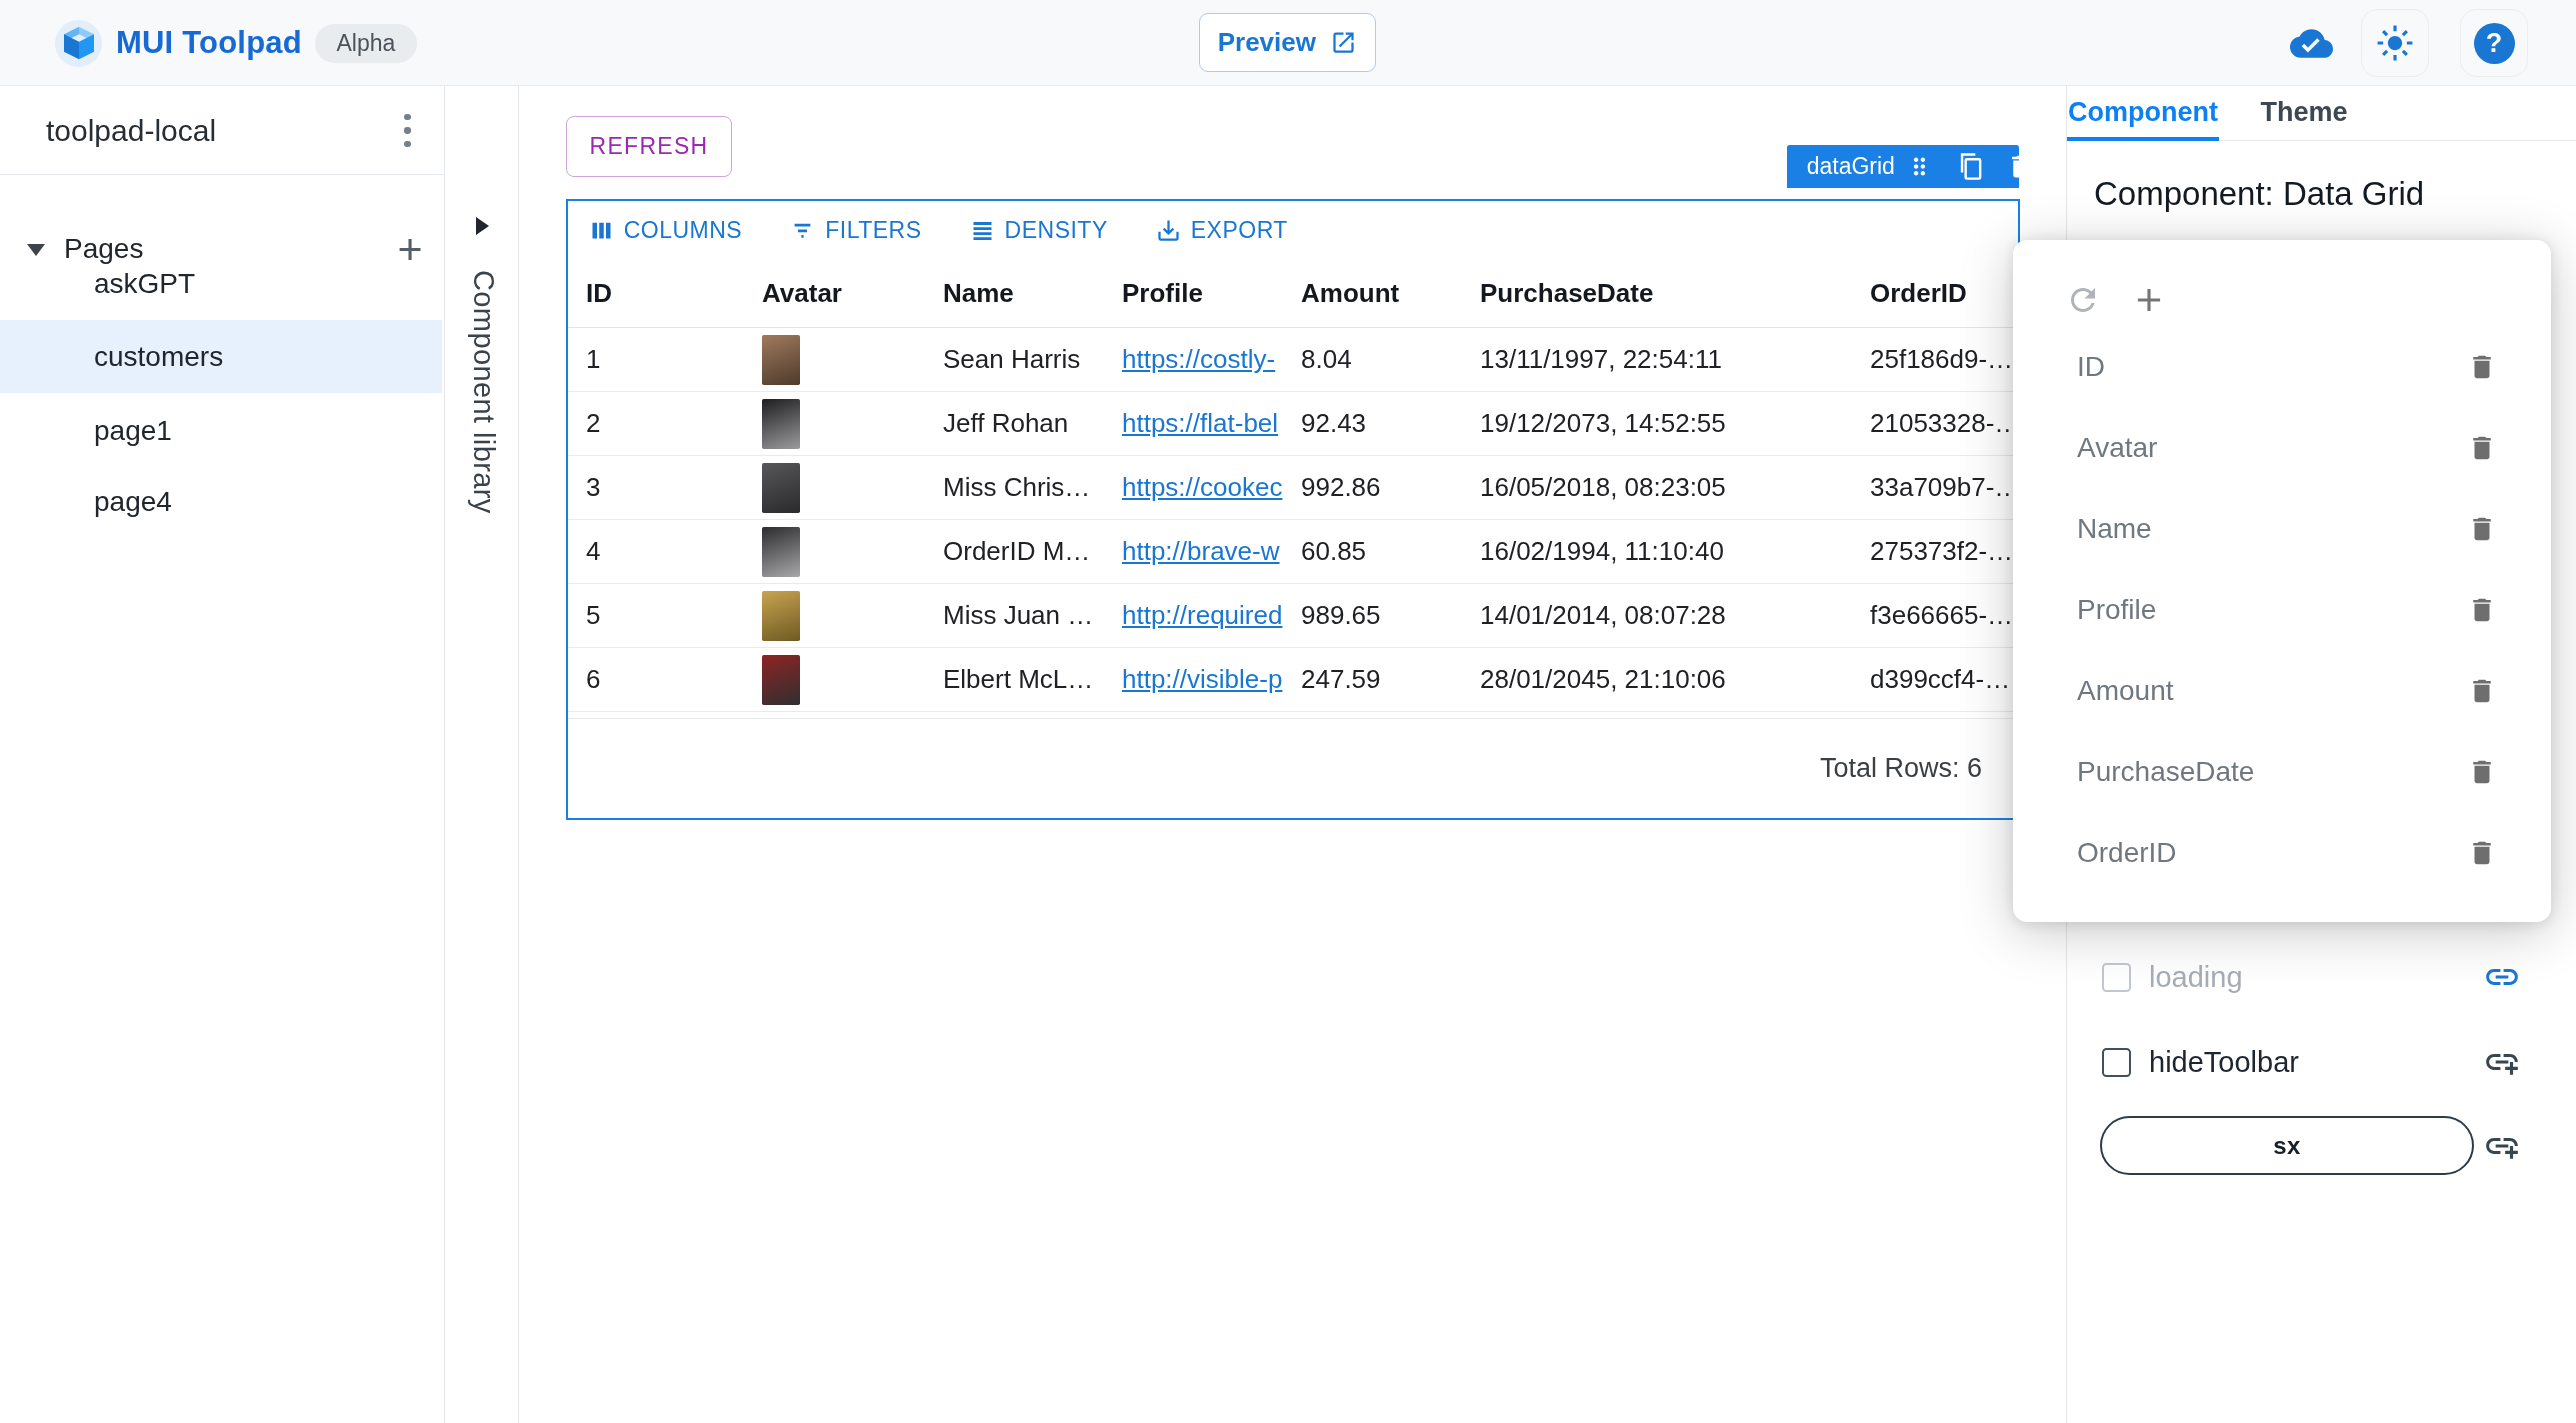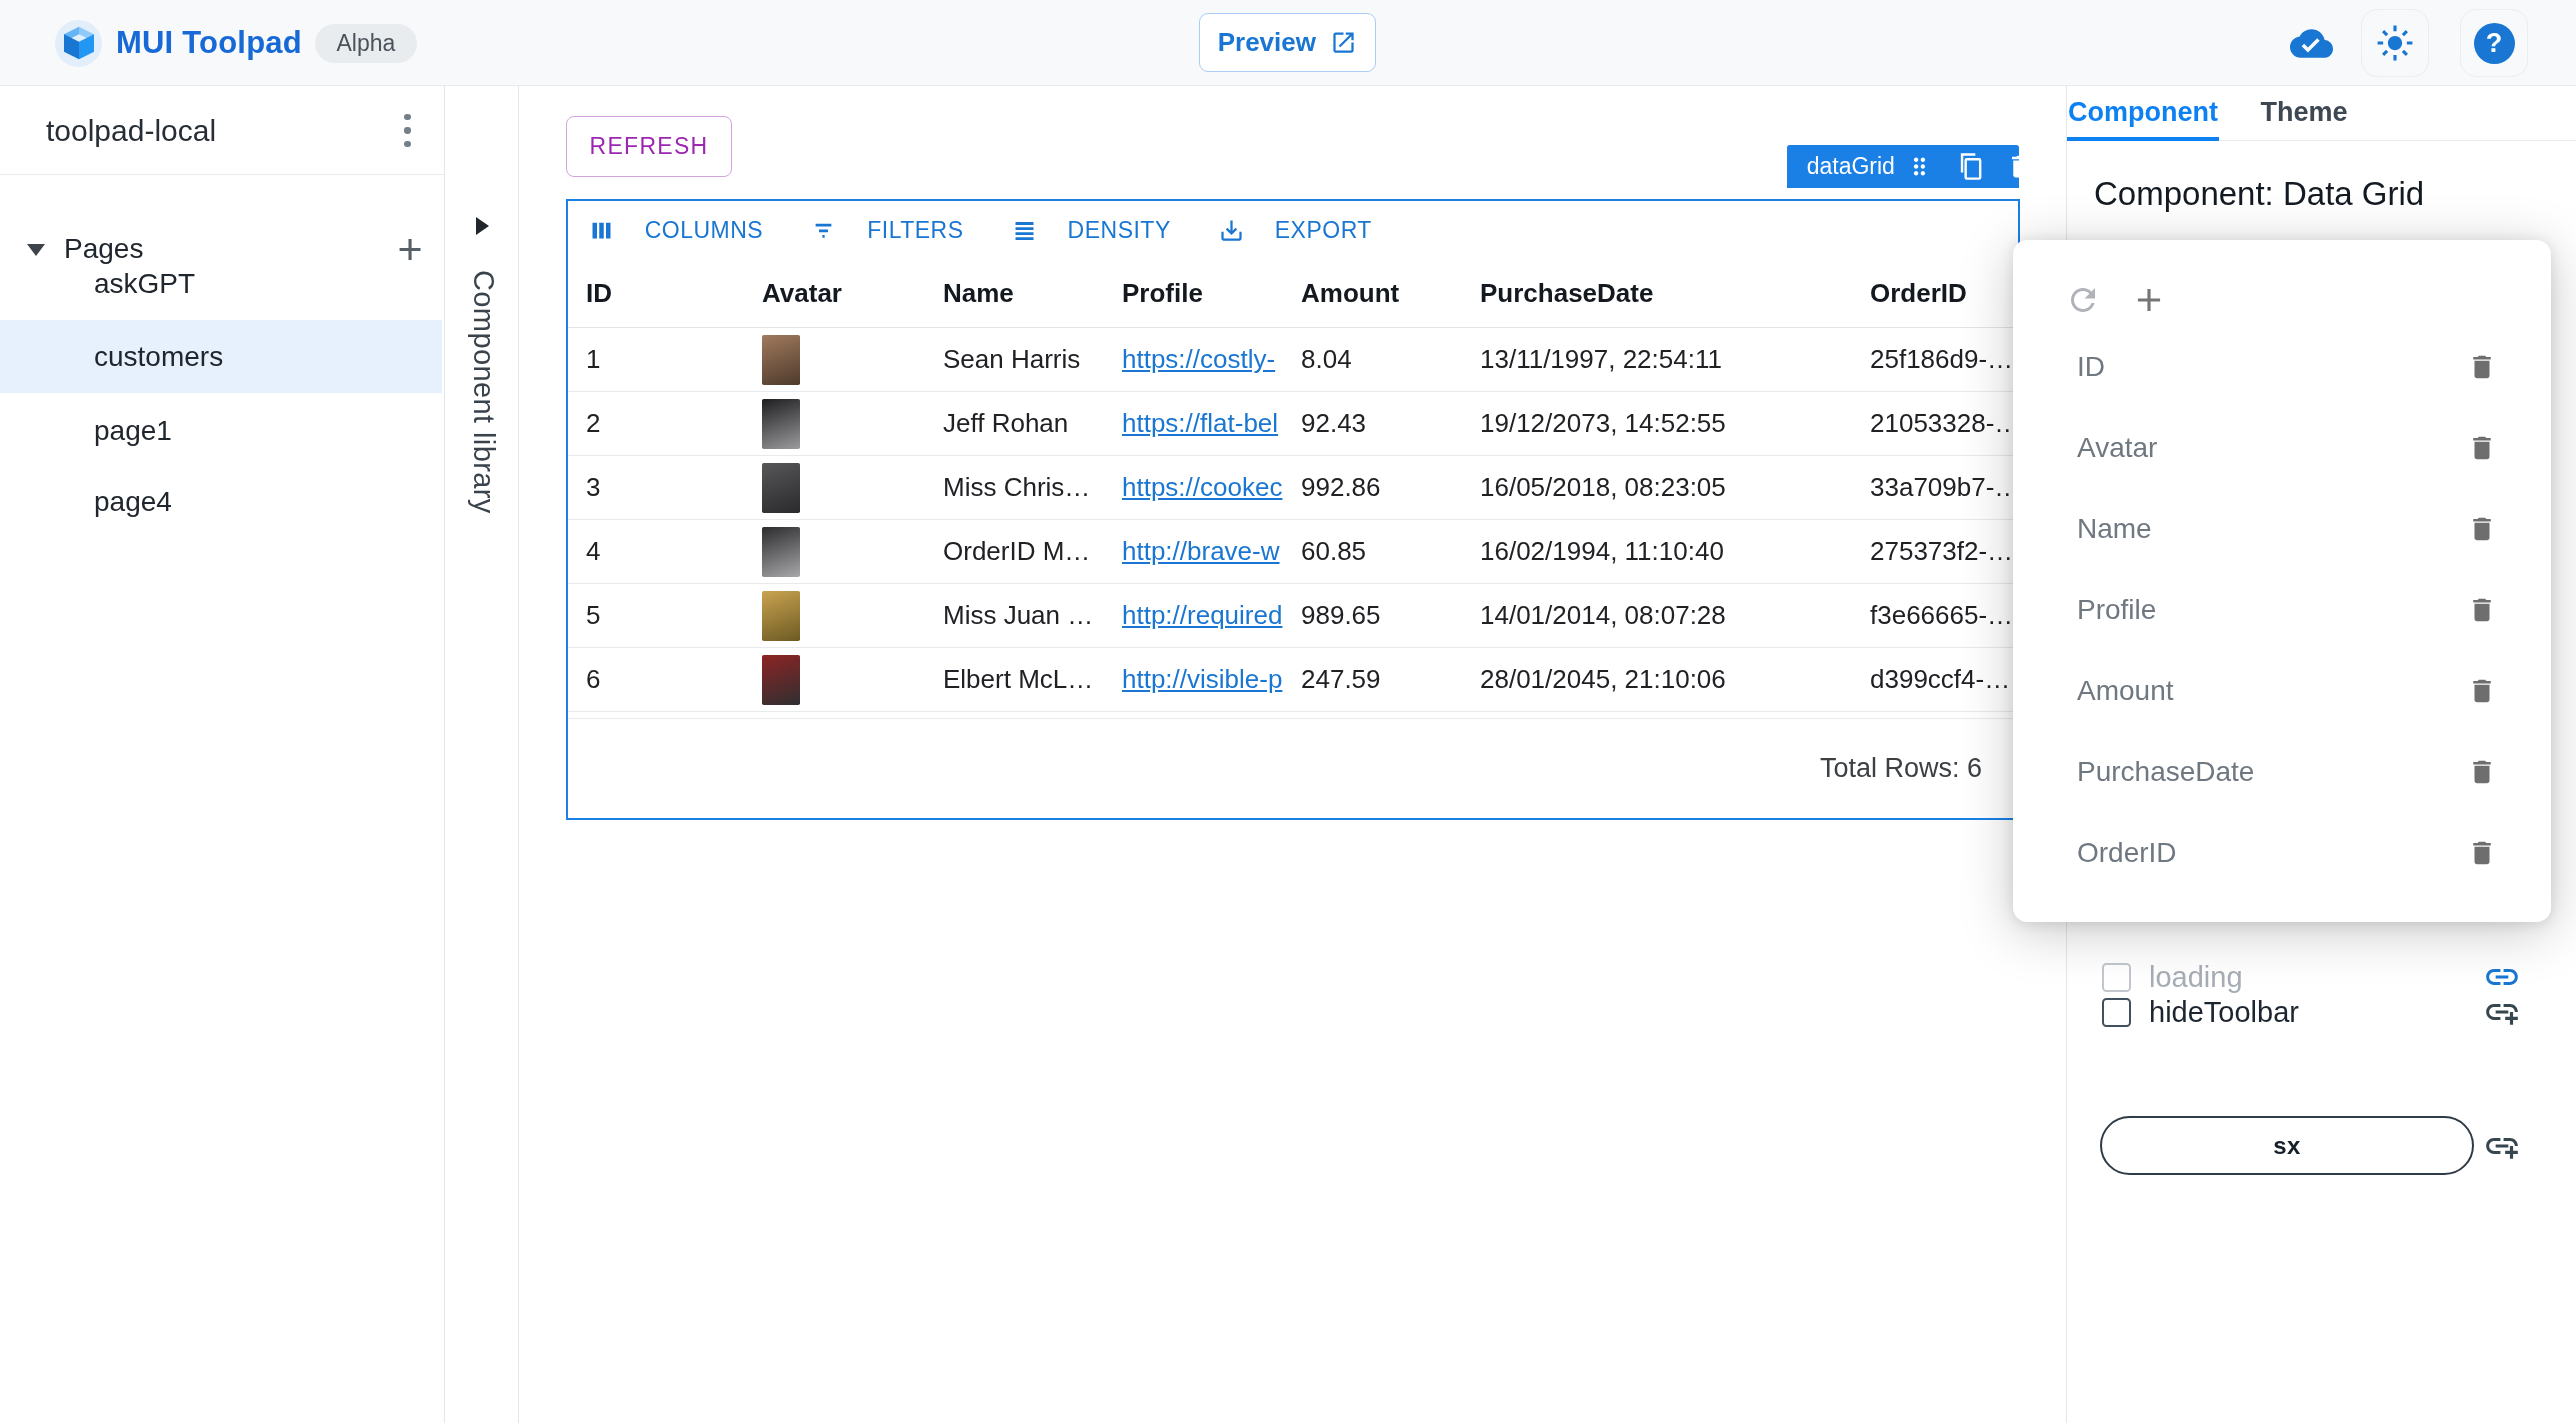--- a/index.html
+++ b/index.html
@@ -67,21 +67,21 @@
                  align-items:center; justify-content:center; cursor:pointer; }
 
   .grid-chip { position:absolute; left:1266px; top:59px; width:232px; height:43px; background:#1a80e6;
                border-radius:2.7px 2.7px 0 0; display:flex; align-items:center; color:#fff; z-index:5; cursor:grab; }
   .grid-chip .chip-label { font-size:23px; margin-left:19.7px; }
   .grid-chip svg { flex:none; }
 
   .datagrid { position:absolute; left:45px; top:113px; width:1454px; height:621px;
               border:2.7px solid #1a80e6; background:#fff; display:flex; flex-direction:column; }
   .dg-toolbar { height:59px; flex:none; display:flex; align-items:center; padding-left:19.7px; gap:47px; }
-  .dg-tb-btn { display:flex; align-items:center; gap:30px; color:#1976d2; font-size:23px;
+  .dg-tb-btn { display:flex; align-items:center; gap:9px; color:#1976d2; font-size:23px;
                font-weight:500; letter-spacing:0.5px; cursor:pointer; }
   .dg-header { height:68px; flex:none; display:flex; align-items:center; padding-left:18px;
                border-bottom:1.8px solid #e2e4e7; font-size:26px; font-weight:600; color:#14191f; }
   .dg-rows { flex:none; }
   .dg-row { height:64px; display:flex; align-items:center; padding-left:18px;
             border-bottom:1.8px solid #e8eaec; font-size:26px; color:#202124; }
   .cell { overflow:hidden; white-space:nowrap; flex:none; padding-right:14.3px; }
   .col-id{width:176px} .col-avatar{width:181px} .col-name{width:179px} .col-profile{width:179px}
   .col-amount{width:179px} .col-date{width:390px} .col-order{flex:1 1 auto; width:auto;}
   .avatar { width:38px; height:50px; border-radius:1.8px; }
@@ -359,21 +359,21 @@
     <div class="prop-row" style="top:864px">
       <span class="checkbox cb-disabled"></span>
       <span class="prop-label lbl-muted">loading</span>
       <span class="bind-icon inpanel" style="top:7.2px">
         <svg width="38" height="38" viewBox="0 0 24 24" fill="#1976d2">
             <path d="M3.9 12c0-1.71 1.39-3.1 3.1-3.1h4V7H7c-2.76 0-5 2.24-5 5s2.24 5 5 5h4v-1.9H7c-1.71 0-3.1-1.39-3.1-3.1zM8 13h8v-2H8v2zm9-6h-4v1.9h4c1.71 0 3.1 1.39 3.1 3.1s-1.39 3.1-3.1 3.1h-4V17h4c2.76 0 5-2.24 5-5s-2.24-5-5-5z"></path>
           </svg>
       </span>
     </div>
 
-    <div class="prop-row" style="top:899px">
+    <div class="prop-row" style="top:949px">
       <span class="checkbox cb-enabled"></span>
       <span class="prop-label lbl-dark">hideToolbar</span>
       <span class="bind-icon inpanel" style="top:7.2px">
         <svg width="38" height="38" viewBox="0 0 24 24" fill="#37474f">
             <path d="M8 11h8v2H8zm12.1 1H22c0-2.76-2.24-5-5-5h-4v1.9h4c1.71 0 3.1 1.39 3.1 3.1zM3.9 12c0-1.71 1.39-3.1 3.1-3.1h4V7H7c-2.76 0-5 2.24-5 5s2.24 5 5 5h4v-1.9H7c-1.71 0-3.1-1.39-3.1-3.1zM19 12h-2v3h-3v2h3v3h2v-3h3v-2h-3z"></path>
           </svg>
       </span>
     </div>
 
     <button class="sx-btn">sx</button>

